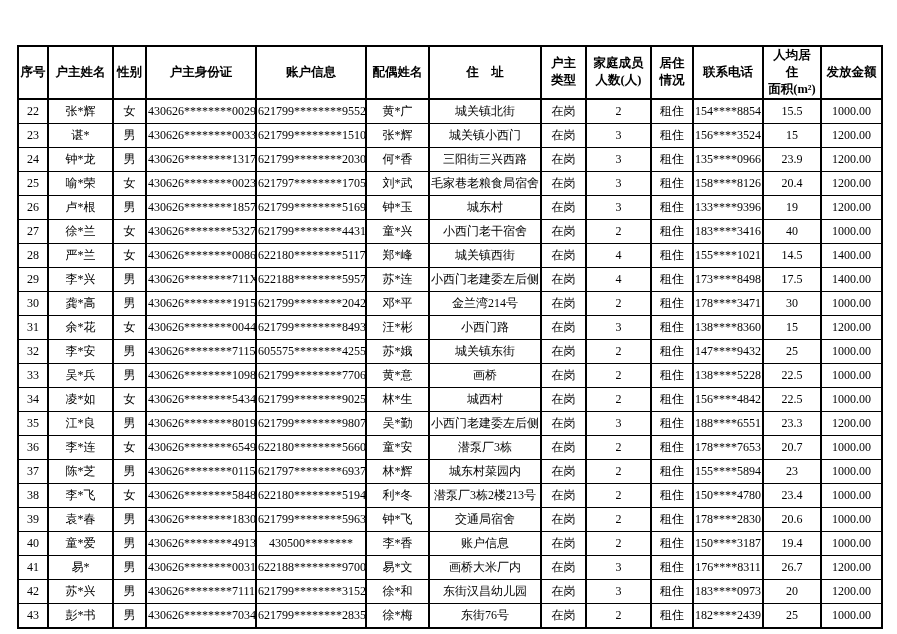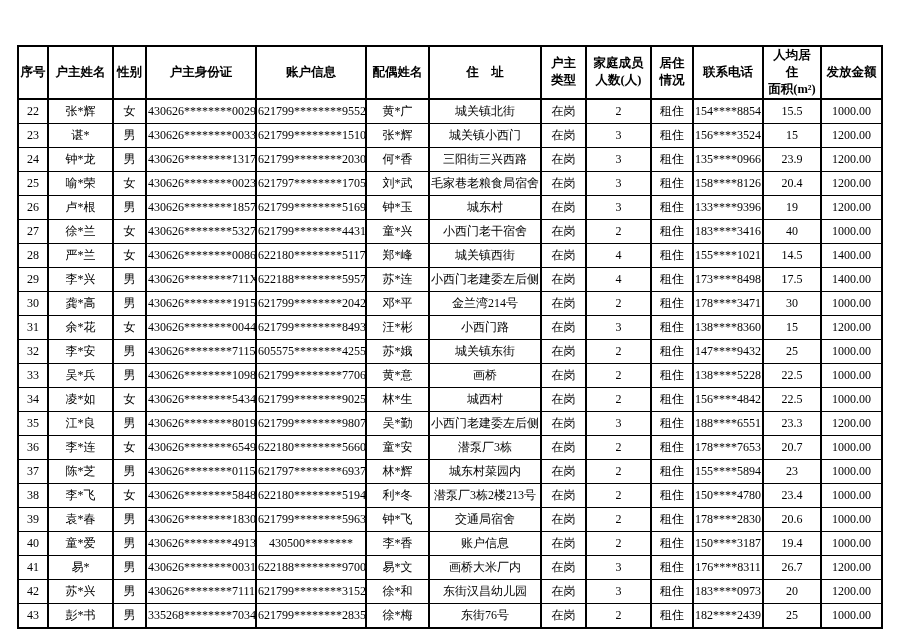--- a/index.html
+++ b/index.html
@@ -412,21 +412,21 @@
       <td>3</td>
       <td>租住</td>
       <td class="num">183****0973</td>
       <td>20</td>
       <td>1200.00</td>
     </tr>
         <tr>
       <td>43</td>
       <td>彭*书</td>
       <td>男</td>
-      <td class="num">335268********7034</td>
+      <td class="num">430626********7034</td>
       <td class="num">621799********28353</td>
       <td>徐*梅</td>
       <td class="addr">东街76号</td>
       <td>在岗</td>
       <td>2</td>
       <td>租住</td>
       <td class="num">182****2439</td>
       <td>25</td>
       <td>1000.00</td>
     </tr>

